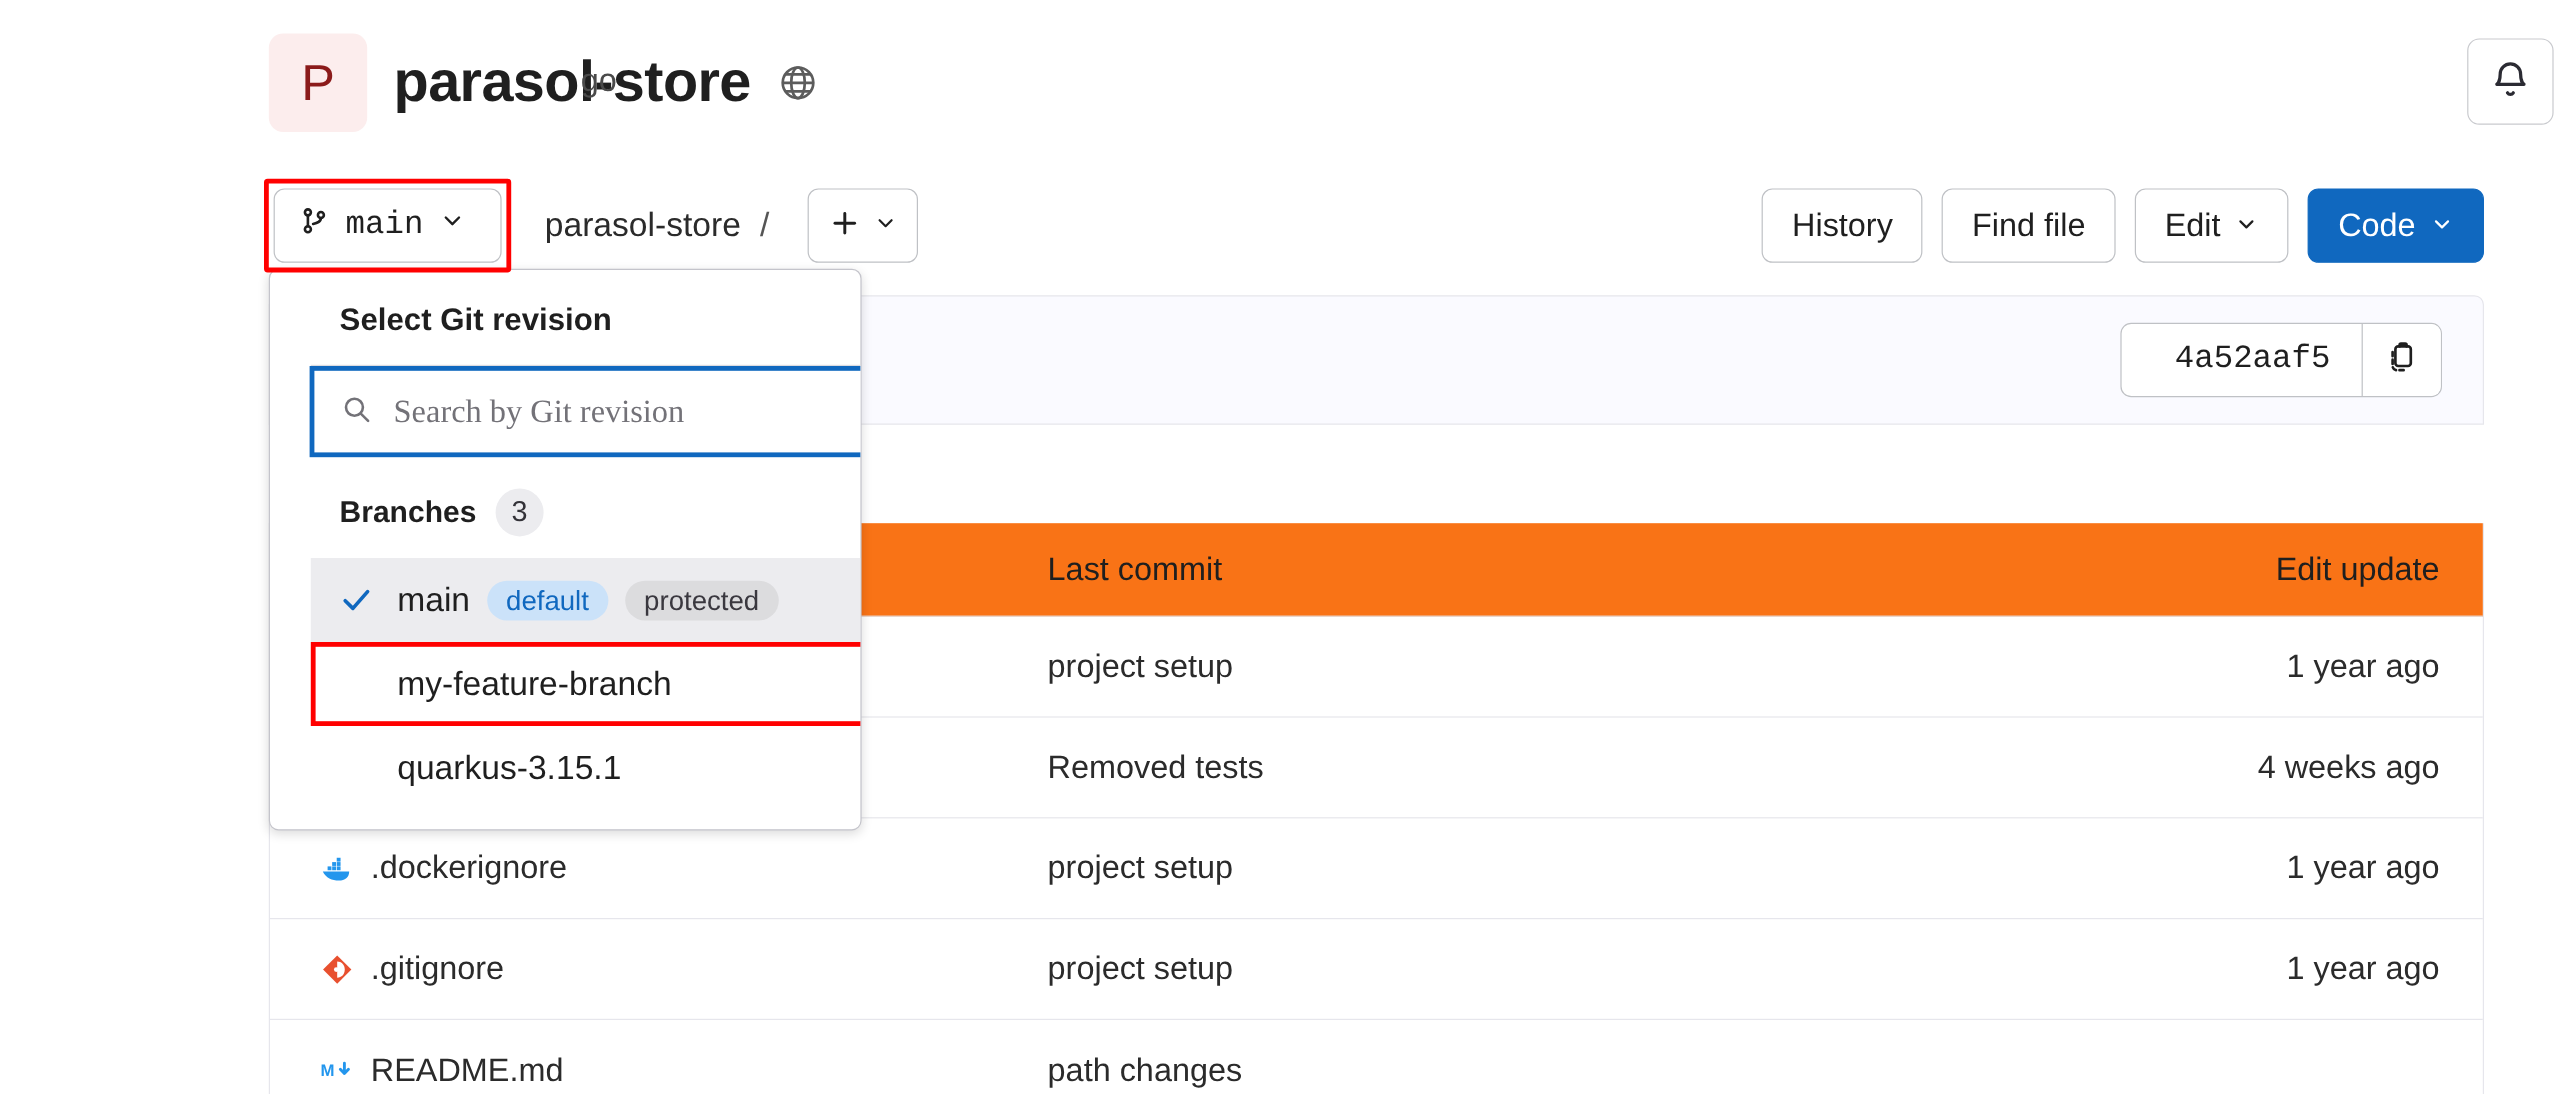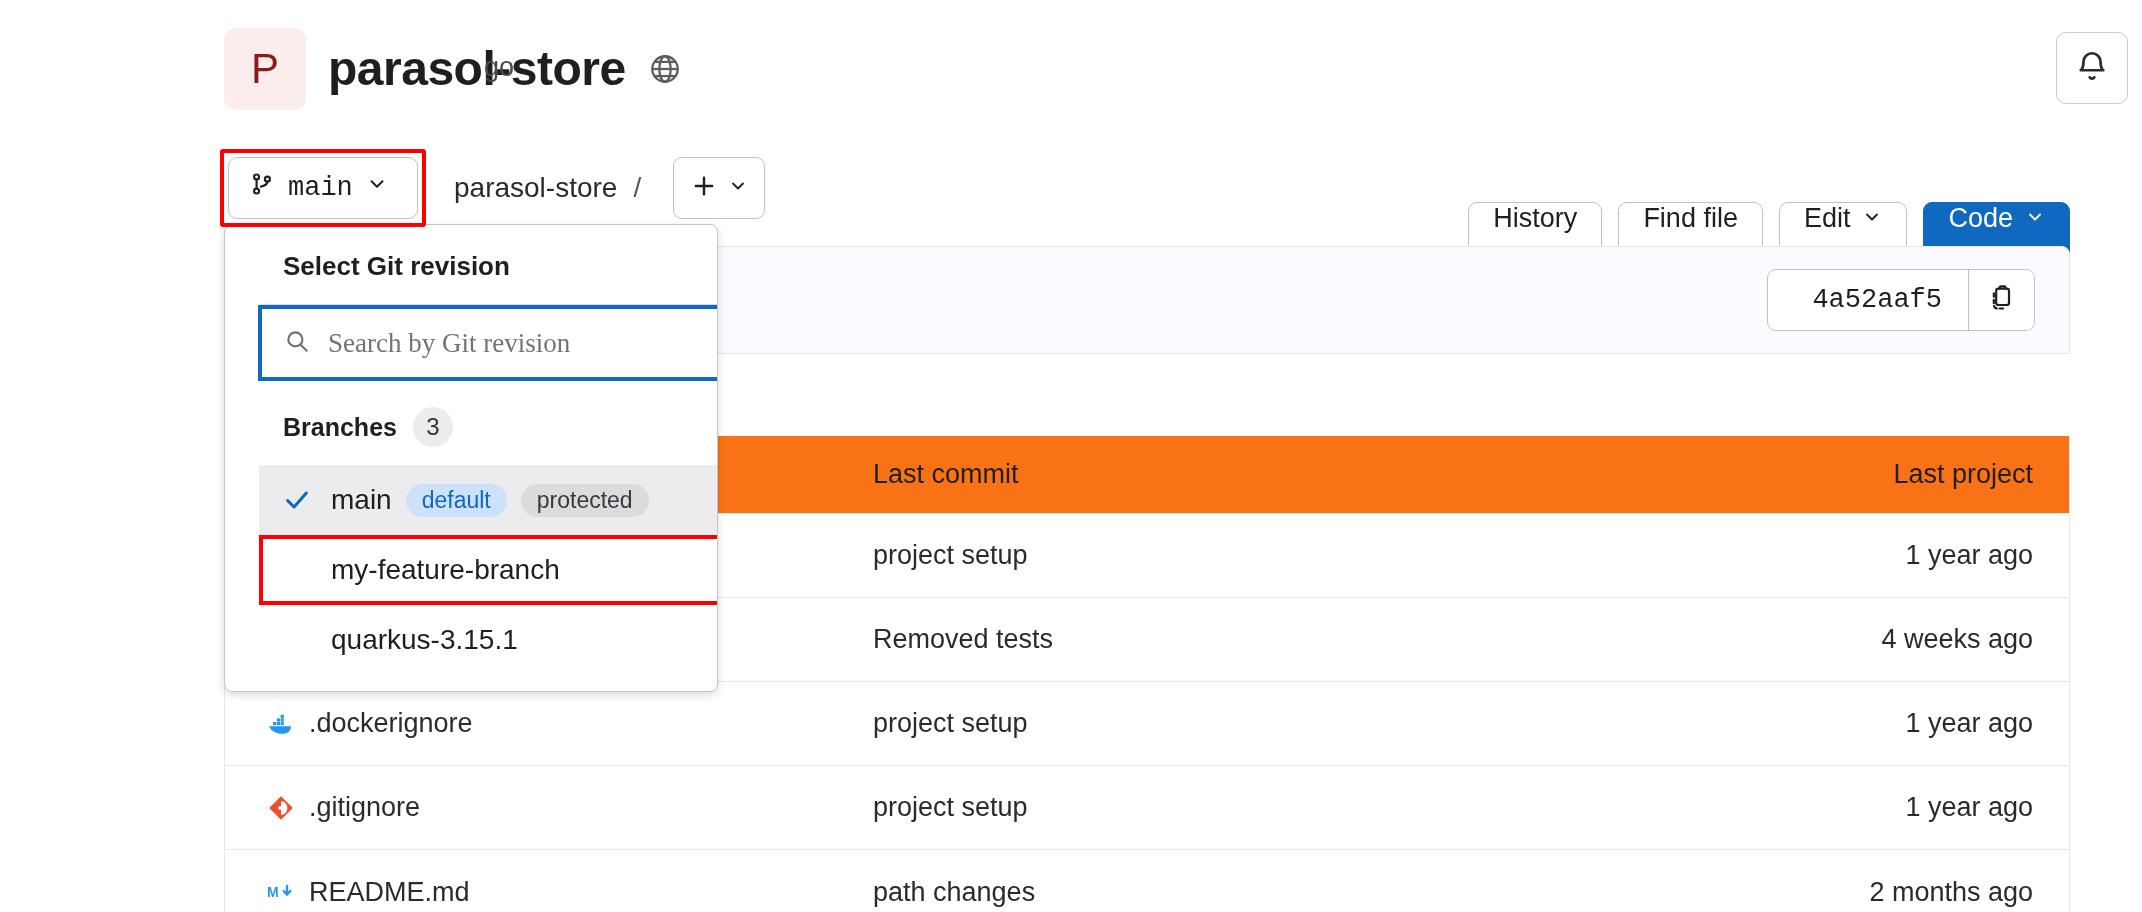--- a/index.html
+++ b/index.html
@@ -77,23 +77,22 @@
 
   .toolbar-right {
     position: absolute; right: 72px; top: 157px;
     display: flex; align-items: center; gap: 16px;
   }
   .tb-btn {
     height: 62px; padding: 0 24px;
     border: 1px solid #bfc1c5; border-radius: 9px;
     background: #fff; color: #1f1f1f;
     font-size: 27px; cursor: pointer;
-    display: flex; gap: 12px;
+    display: flex; align-items: center; gap: 12px;
     font-family: "Liberation Sans", sans-serif;
-    margin-top: 45px;
   }
   .tb-btn.primary {
     background: #1068bf; border-color: #1068bf; color: #fff;
   }
 
   
   .commit-strip {
     position: absolute; left: 224px; top: 246px;
     width: 1846px; height: 108px;
     background: #fafaff;
@@ -327,21 +326,21 @@
         </span>
       </div>
     </div>
   </div>
   <div class="commit-ago">go</div>
 
   <div class="file-table">
     <div class="ft-head">
       <div class="col-name"></div>
       <div class="col-commit">Last commit</div>
-      <div class="col-update">Last project</div>
+      <div class="col-update">Edit update</div>
     </div>
 
     <div class="ft-row">
       <div class="col-name">
         <span class="fi"></span>
         <span></span>
       </div>
       <div class="col-commit">project setup</div>
       <div class="col-update">1 year ago</div>
     </div>
@@ -393,21 +392,20 @@
       <div class="col-name">
         <span class="fi">
           <svg width="28" height="20" viewBox="0 0 28 20" fill="#2396ed">
             <text x="0" y="15" font-family="Liberation Sans, sans-serif" font-size="14" font-weight="bold" fill="#2396ed">M</text>
             <path d="M20 4v8M16.6 9l3.4 3.6L23.4 9" stroke="#2396ed" stroke-width="2.4" fill="none" stroke-linecap="round" stroke-linejoin="round"></path>
           </svg>
         </span>
         <span>README.md</span>
       </div>
       <div class="col-commit">path changes</div>
-      <div class="col-update">2 months ago</div>
     </div>
   </div>
 
   <div class="dropdown">
     <div class="dd-title">Select Git revision</div>
 
     <div class="dd-search-wrap">
       <div class="dd-search">
         <span>
           <svg width="26" height="26" viewBox="0 0 24 24" fill="none" stroke="#737278" stroke-width="2" stroke-linecap="round">

